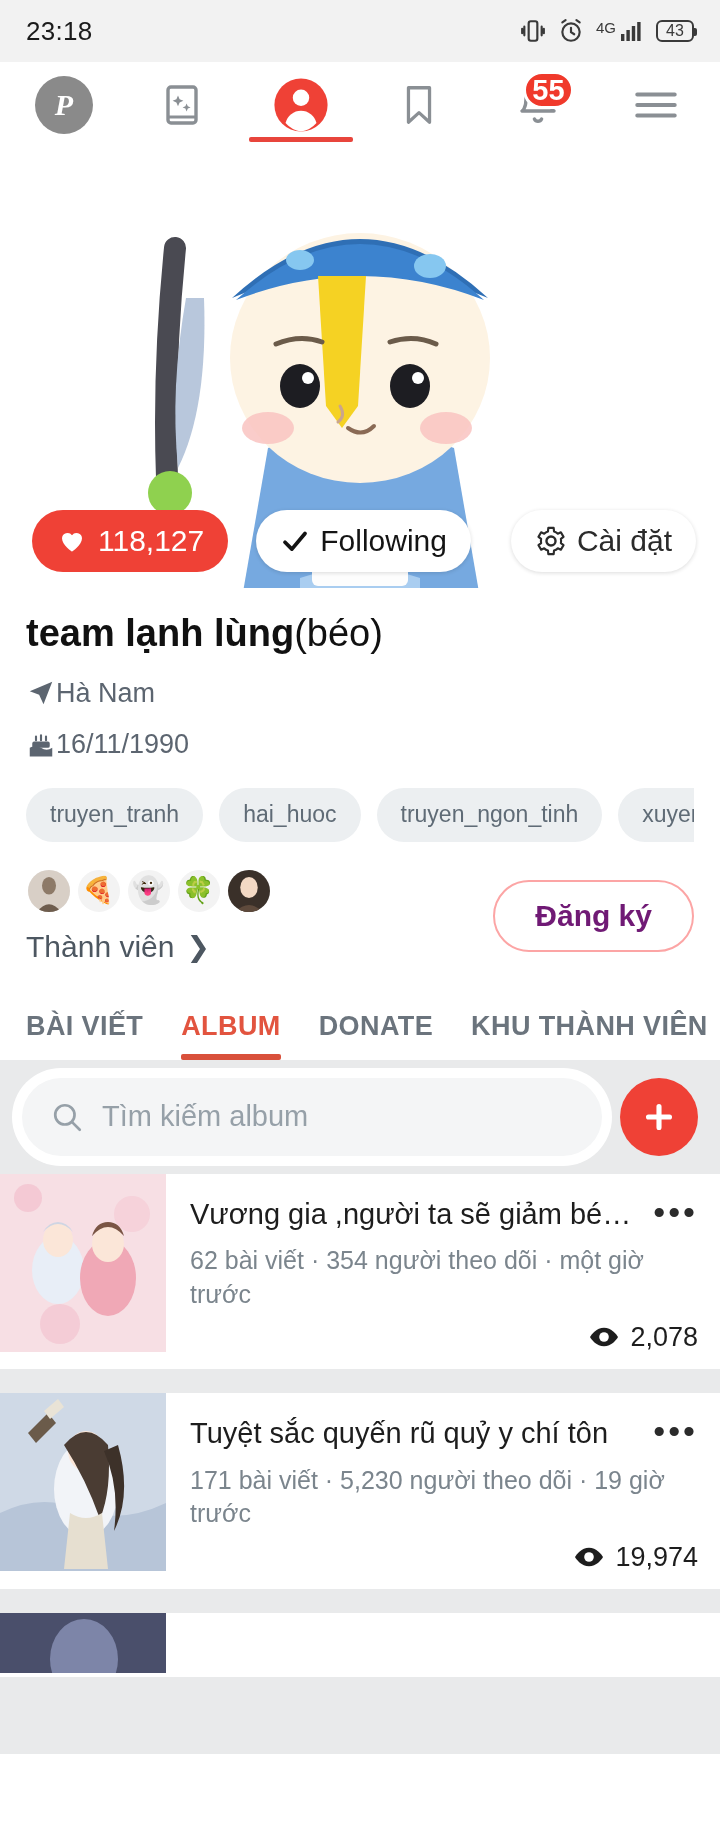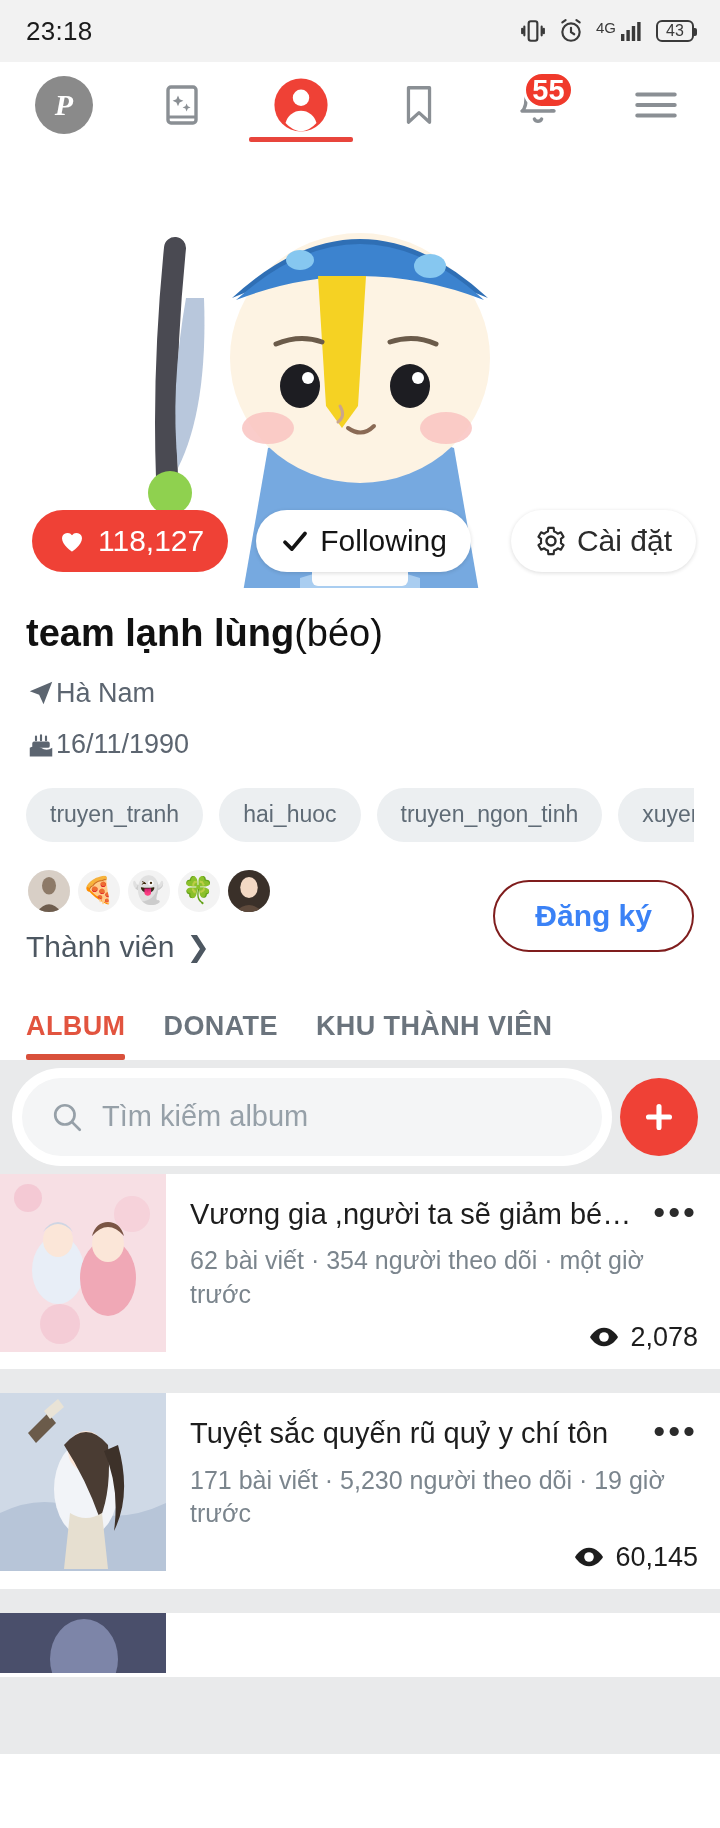--- a/index.html
+++ b/index.html
@@ -131,23 +131,23 @@
     display: flex; align-items: center; justify-content: center;
     font-size: 26px; border: 2px solid #fff;
   }
   .members-label {
     display: flex; align-items: center; gap: 12px;
     font-size: 30px; color: #4d5761; margin-top: 10px;
   }
   .chev { font-size: 28px; font-weight: 700; color: #4d5761; }
 
   .btn-register {
-    border: 2px solid #7f1d1d; border-radius: 36px;
+    border: 2px solid #fca5a5; border-radius: 36px;
     padding: 0 40px; height: 72px; display: flex; align-items: center;
-    font-size: 30px; font-weight: 700; color: #3b82f6; background: #fff;
+    font-size: 30px; font-weight: 700; color: #701a75; background: #fff;
   }
 
   
   .tabs {
     display: flex; align-items: flex-end; gap: 38px;
     padding: 26px 26px 0 26px; background: #fff;
     height: 96px; overflow: hidden;
   }
   .tab {
     font-size: 27px; font-weight: 700; color: #6b747d;
@@ -401,20 +401,21 @@
         <span>Thành viên</span>
         <span class="chev">❯</span>
       </div>
     </div>
 
     <div class="btn-register">Đăng ký</div>
   </div>
 </div>
 
 <div class="tabs">
+  <div class="tab">BÀI VIẾT</div>
   <div class="tab active">ALBUM</div>
   <div class="tab">DONATE</div>
   <div class="tab">KHU THÀNH VIÊN</div>
 </div>
 
 <div class="content">
 
   <div class="searchbar-wrap">
     <div class="searchbox">
       <svg width="34" height="34" viewBox="0 0 24 24">
@@ -481,21 +482,21 @@
         <div class="album-title-row">
           <div class="album-title">Tuyệt sắc quyến rũ quỷ y chí tôn</div>
           <div class="dots">•••</div>
         </div>
         <div class="album-sub">171 bài viết · 5,230 người theo dõi · 19 giờ trước</div>
         <div class="album-views">
           <svg width="32" height="32" viewBox="0 0 24 24">
             <path d="M12 5C6.5 5 2.5 10 1.5 12c1 2 5 7 10.5 7s9.5-5 10.5-7c-1-2-5-7-10.5-7z" fill="#1d1d1d"></path>
             <circle cx="12" cy="12" r="3.6" fill="#fff"></circle>
           </svg>
-          <span>60,145</span>
+          <span>19,974</span>
         </div>
       </div>
     </div>
 
     <div class="album" style="min-height:60px">
       <div class="album-thumb">
         <svg width="166" height="60" viewBox="0 0 166 60" preserveAspectRatio="xMidYMid slice">
           <rect width="166" height="60" fill="#4a4f6b"></rect>
           <ellipse cx="84" cy="46" rx="34" ry="40" fill="#7d85a8"></ellipse>
         </svg>

